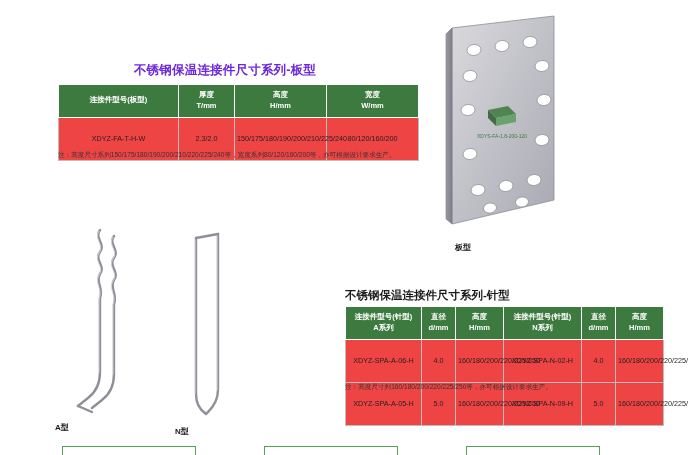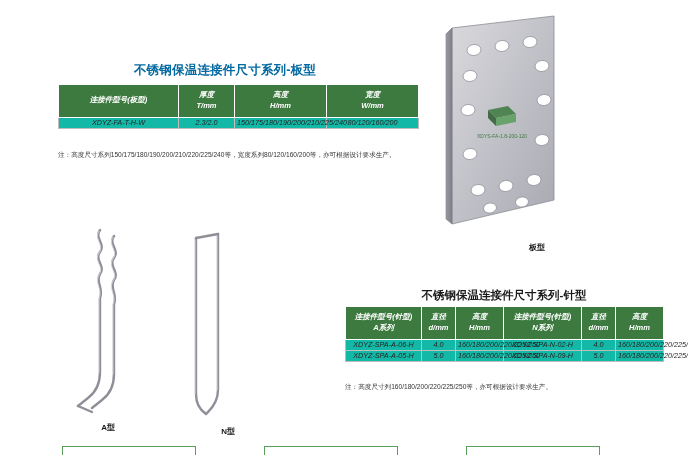--- a/index.html
+++ b/index.html
@@ -24,47 +24,46 @@
   
   .sec1-title {
     position: absolute;
     left: 60px;
     top: 62px;
     width: 330px;
     text-align: center;
     font-size: 12.5px;
     font-weight: bold;
     letter-spacing: 0.2px;
-    color: #0369a1;
+    color: #6d28d9;
   }
   table.spec {
     border-collapse: collapse;
     table-layout: fixed;
-    font-style: italic;
   }
   table.spec th, table.spec td {
     border: 1px solid #ffffff;
     text-align: center;
     vertical-align: middle;
   }
   table.spec th {
     background: #3d7a3f;
     color: #ffffff;
     font-size: 7.5px;
     font-weight: bold;
     line-height: 1.45;
     padding: 5px 2px;
   }
   table.spec td {
-    background: #14b8a6;
+    background: #ef4444;
     border: 1px solid #bdbdbd;
     color: #231f20;
     font-size: 7.2px;
     line-height: 1.4;
-    padding: 0 2px;
+    padding: 16px 2px;
   }
   #plate-table {
     position: absolute;
     left: 58px;
     top: 84px;
     width: 336px;
   }
   .note {
     position: absolute;
     font-size: 6.6px;
@@ -76,21 +75,21 @@
     top: 150px;
     width: 340px;
   }
 
   
   .sec2-title {
     position: absolute;
     left: 345px;
     top: 288px;
     width: 318px;
-    text-align: center;
+    text-align: left;
     font-size: 11.5px;
     font-weight: bold;
     color: #1a1a1a;
   }
   #pin-table {
     position: absolute;
     left: 345px;
     top: 306px;
     width: 318px;
   }
@@ -100,21 +99,21 @@
     width: 320px;
     text-align: left;
   }
 
   
   .caption {
     position: absolute;
     font-size: 8px;
     font-weight: bold;
     color: #1a1a1a;
-    text-align: right;
+    text-align: left;
   }
   #cap-plate { left: 455px; top: 242px; width: 90px; }
   #cap-a     { left: 55px;  top: 422px; width: 60px; }
   #cap-n     { left: 175px; top: 426px; width: 60px; }
 
   
   #plate-img {
     position: absolute;
     left: 430px;
     top: 14px;

